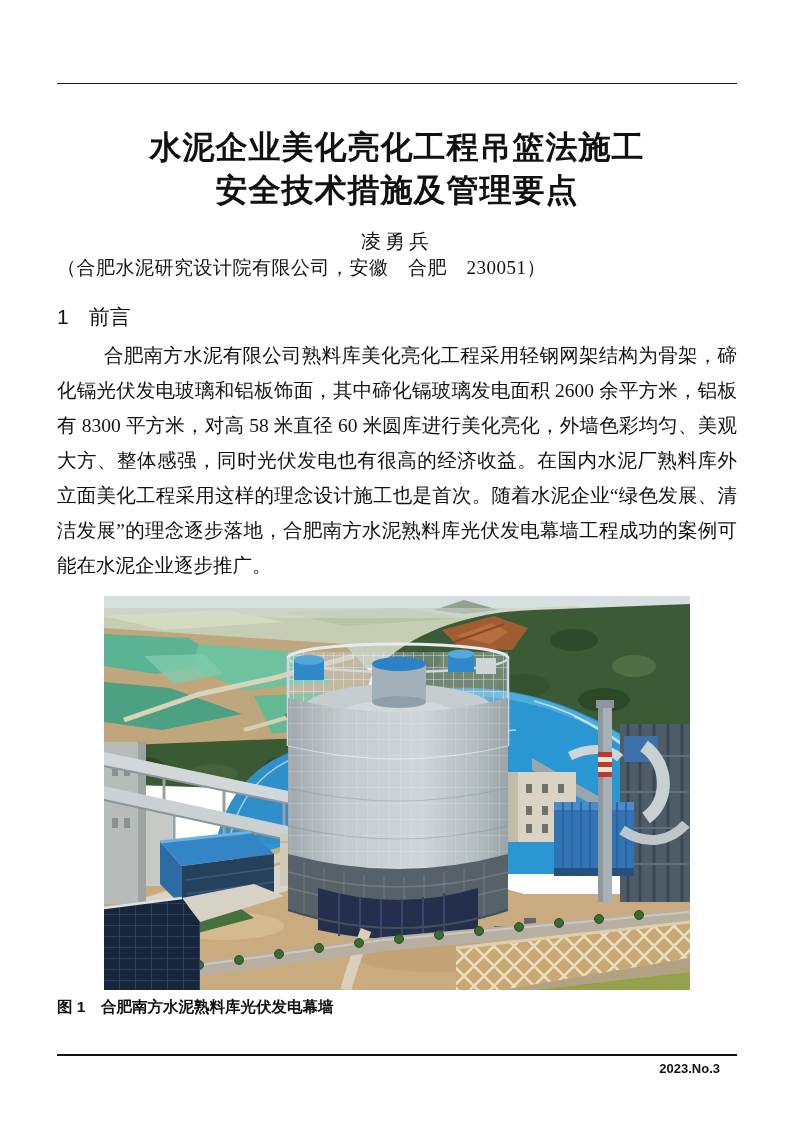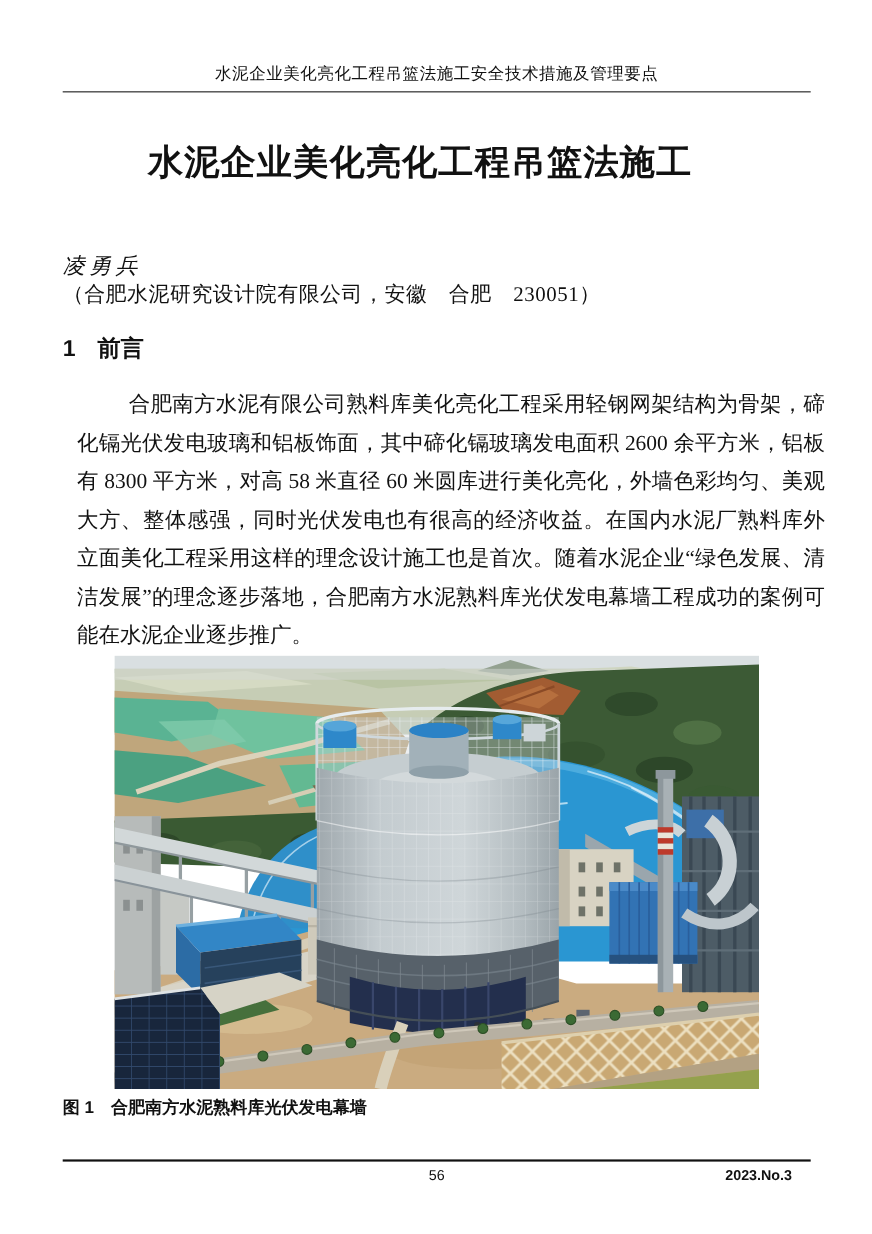--- a/index.html
+++ b/index.html
@@ -4,52 +4,51 @@
 <style>
   html,body{margin:0;padding:0;background:#ffffff;}
   .page{
     position:relative;width:793px;height:1122px;margin:0 auto;background:#ffffff;
     font-family:"Liberation Serif","DejaVu Serif",serif;color:#111;overflow:hidden;
   }
   .running-head{position:absolute;top:58px;left:57px;width:680px;text-align:center;
     font-size:15px;letter-spacing:.5px;}
   .header-rule{position:absolute;top:83px;left:57px;width:680px;height:0;margin:0;border:0;
     border-top:1.6px solid #1a1a1a;}
-  .doc-title{position:absolute;top:126px;left:42px;width:680px;margin:0;text-align:center;
+  .doc-title{position:absolute;top:126px;left:57px;width:680px;margin:0;text-align:center;
     font-family:"Liberation Sans","DejaVu Sans",sans-serif;font-weight:700;
     font-size:32px;line-height:43px;letter-spacing:1px;}
-  .author-line{position:absolute;top:228px;left:57px;width:680px;
-    font-size:20px;letter-spacing:4px;font-style:italic;}
+  .author-line{position:absolute;top:228px;left:57px;width:680px;text-align:center;
+    font-size:20px;letter-spacing:4px;}
   .affiliation-line{position:absolute;top:255px;left:57px;width:680px;text-align:left;
     font-size:19px;letter-spacing:.5px;}
   .section-heading{position:absolute;top:303px;left:57px;margin:0;
-    font-family:"Liberation Sans","DejaVu Sans",sans-serif;font-weight:700;font-size:21px;}
+    font-family:"Liberation Sans","DejaVu Sans",sans-serif;font-weight:400;font-size:21px;}
   .section-number{margin-right:20px;}
-  .body-paragraph{position:absolute;top:338px;left:57px;width:680px;margin:13px;
+  .body-paragraph{position:absolute;top:338px;left:57px;width:680px;margin:0;
     font-size:19.5px;line-height:35px;text-align:justify;text-indent:47px;}
   .figure-block{position:absolute;top:596px;left:104px;width:586px;height:394px;margin:0;}
   .photo-svg{display:block;width:586px;height:394px;}
   .figure-caption{position:absolute;top:997px;left:57px;width:680px;text-align:left;
     font-family:"Liberation Sans","DejaVu Sans",sans-serif;font-weight:700;font-size:15.5px;}
   .footer-rule{position:absolute;top:1054px;left:57px;width:680px;height:0;margin:0;border:0;
     border-top:2.5px solid #111;}
   .footer-page-number{position:absolute;top:1061px;left:57px;width:680px;text-align:center;
     font-family:"Liberation Sans","DejaVu Sans",sans-serif;font-size:13px;}
   .footer-issue{position:absolute;top:1061px;right:73px;
     font-family:"Liberation Sans","DejaVu Sans",sans-serif;font-size:13px;font-weight:bold;}
 </style>
 </head>
 <body>
 
 <div class="page">
 
-  <div class="running-head">水泥企业美化亮化工程吊篮法施工安全技术措施及管理要点</div>
   <hr class="header-rule">
 
-  <h1 class="doc-title"><span>水泥企业美化亮化工程吊篮法施工</span><br></h1>
+  <h1 class="doc-title"><span>水泥企业美化亮化工程吊篮法施工</span><br><span>安全技术措施及管理要点</span></h1>
 
   <div class="author-line">凌勇兵</div>
   <div class="affiliation-line">（合肥水泥研究设计院有限公司，安徽　合肥　230051）</div>
 
   <h2 class="section-heading"><span class="section-number">1</span><span>前言</span></h2>
 
   <p class="body-paragraph">合肥南方水泥有限公司熟料库美化亮化工程采用轻钢网架结构为骨架，碲化镉光伏发电玻璃和铝板饰面，其中碲化镉玻璃发电面积 2600 余平方米，铝板有 8300 平方米，对高 58 米直径 60 米圆库进行美化亮化，外墙色彩均匀、美观大方、整体感强，同时光伏发电也有很高的经济收益。在国内水泥厂熟料库外立面美化工程采用这样的理念设计施工也是首次。随着水泥企业“绿色发展、清洁发展”的理念逐步落地，合肥南方水泥熟料库光伏发电幕墙工程成功的案例可能在水泥企业逐步推广。</p>
 
   <figure class="figure-block">
     <svg class="photo-svg" viewBox="0 0 586 394" xmlns="http://www.w3.org/2000/svg">
@@ -267,16 +266,15 @@
         <polygon points="78,302 150,288 180,300 96,326" fill="#d6d3c6"></polygon>
         <polygon points="0,312 78,302 96,326 96,394 0,394" fill="url(#solar)"></polygon>
         <path d="M0,312 L78,302" stroke="#dfe3e5" stroke-width="2.5"></path>
       </g>
     </svg>
   </figure>
 
   <div class="figure-caption">图 1　合肥南方水泥熟料库光伏发电幕墙</div>
 
   <hr class="footer-rule">
-  <div class="footer-page-number">56</div>
   <div class="footer-issue">2023.No.3</div>
 
 </div>
 
 </body></html>

